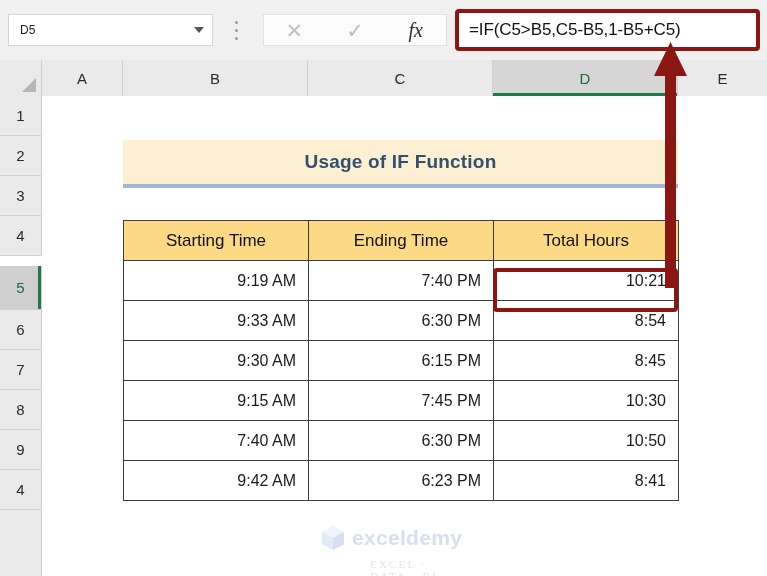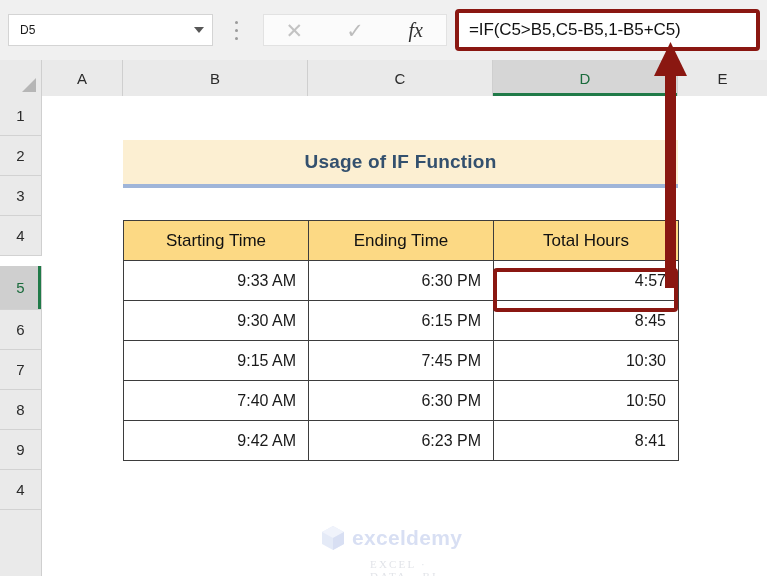--- a/index.html
+++ b/index.html
@@ -242,23 +242,28 @@
     <div class="title-underline" style="left:81px;top:88px;width:555px;height:4px;"></div>
 
     <table class="tbl" style="left:81px;top:124px;">
       <tbody>
         <tr>
           <td class="hdr" style="width:185px;">Starting Time</td>
           <td class="hdr" style="width:185px;">Ending Time</td>
           <td class="hdr" style="width:185px;">Total Hours</td>
         </tr>
         <tr>
+          <td class="val">9:19 AM</td>
+          <td class="val">7:40 PM</td>
+          <td class="val">10:21</td>
+        </tr>
+        <tr>
           <td class="val">9:33 AM</td>
           <td class="val">6:30 PM</td>
-          <td class="val">4:57</td>
+          <td class="val">8:54</td>
         </tr>
         <tr>
           <td class="val">9:30 AM</td>
           <td class="val">6:15 PM</td>
           <td class="val">8:45</td>
         </tr>
         <tr>
           <td class="val">9:15 AM</td>
           <td class="val">7:45 PM</td>
           <td class="val">10:30</td>

